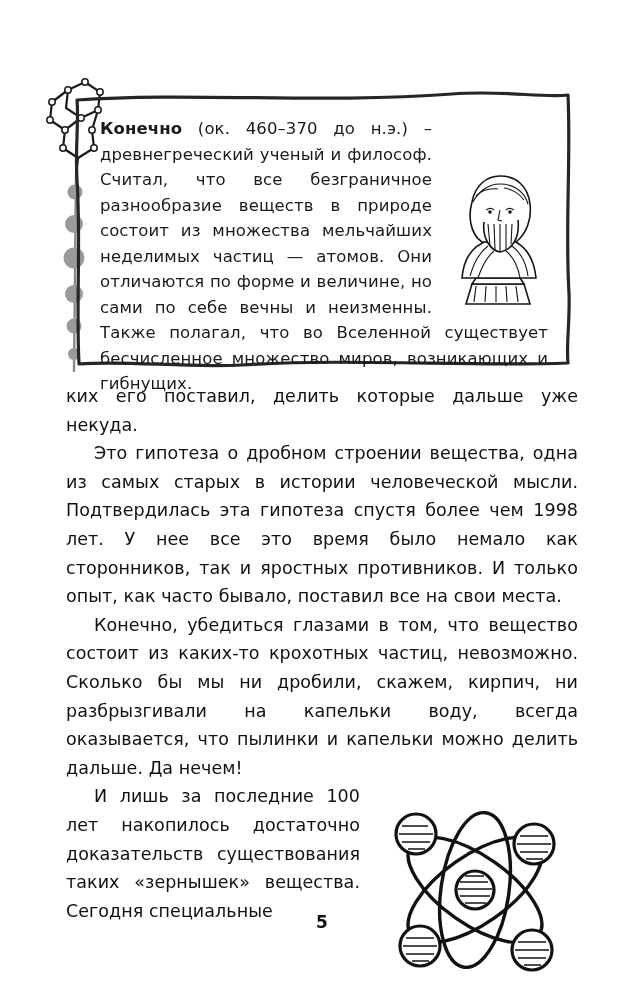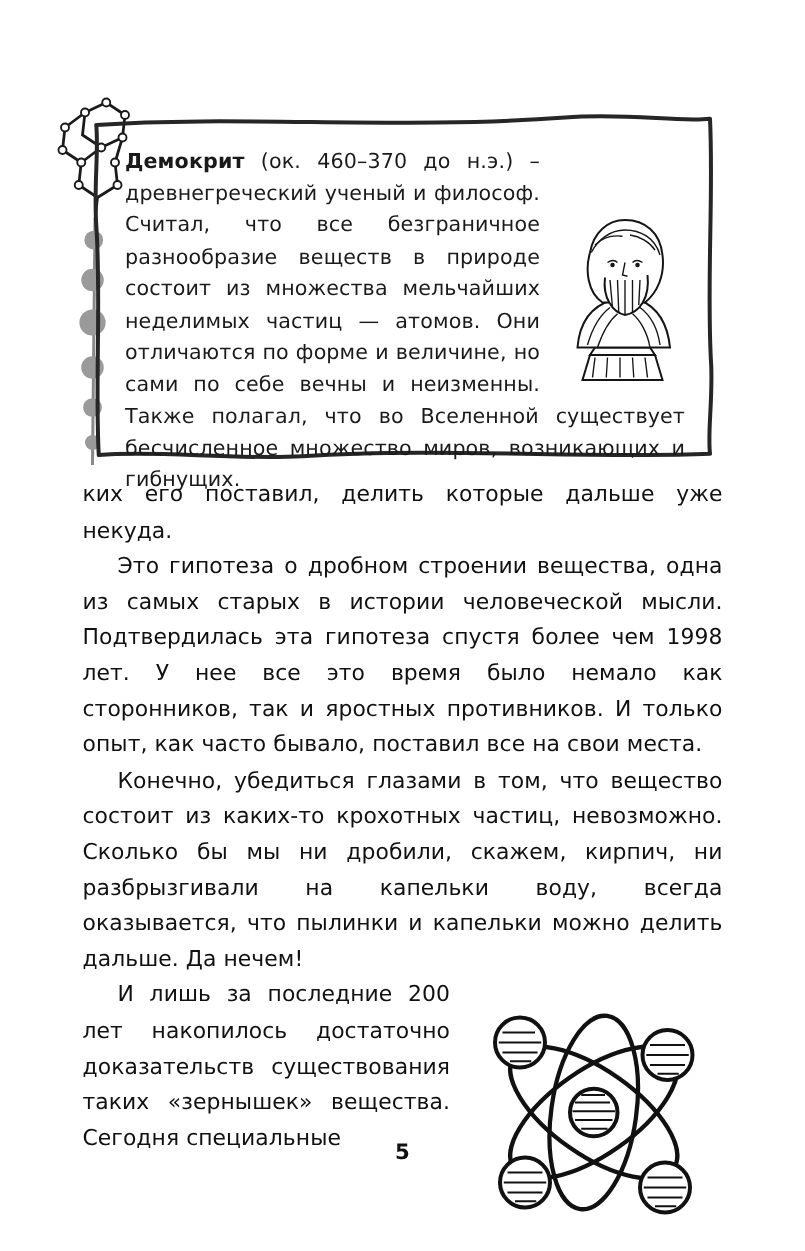--- a/index.html
+++ b/index.html
@@ -203,21 +203,21 @@
 
           <path d="M44 52 C 47 50, 50 50, 52 52"></path>
           <path d="M64 52 C 66 50, 69 50, 72 52"></path>
           <path d="M58 52 L56 62 L60 63"></path>
         </g>
         <g fill="#151515">
           <circle cx="48" cy="54" r="1.8"></circle>
           <circle cx="68" cy="54" r="1.8"></circle>
         </g>
       </svg>
-      <span class="lead">Демокрит</span><span> (ок. 460–370 до н.э.) – древнегреческий ученый и философ. Считал, что все безграничное разнообразие веществ в природе состоит из множества мельчайших неделимых частиц — атомов. Они отличаются по форме и величине, но сами по себе вечны и неизменны. Также полагал, что во Вселенной существует бесчисленное множество миров, возникающих и гибнущих.</span>
+      <span class="lead">Конечно</span><span> (ок. 460–370 до н.э.) – древнегреческий ученый и философ. Считал, что все безграничное разнообразие веществ в природе состоит из множества мельчайших неделимых частиц — атомов. Они отличаются по форме и величине, но сами по себе вечны и неизменны. Также полагал, что во Вселенной существует бесчисленное множество миров, возникающих и гибнущих.</span>
     </div>
   </div>
 
   <div class="body-text">
     <p>ких его поставил, делить которые дальше уже некуда.</p>
     <p class="indent">Это гипотеза о дробном строении вещества, одна из самых старых в истории человеческой мысли. Подтвердилась эта гипотеза спустя более чем 1998 лет. У нее все это время было немало как сторонников, так и яростных противников. И только опыт, как часто бывало, поставил все на свои места.</p>
     <p class="indent">
       <span>Конечно, убедиться глазами в том, что вещество состоит из каких-то крохотных частиц, невозможно. Сколько бы мы ни дробили, скажем, кирпич, ни разбрызгивали на капельки воду, всегда оказывается, что пылинки и капельки можно делить дальше. Да нечем!</span>
     </p>
     <p class="indent">
@@ -269,18 +269,18 @@
         <g>
           <circle cx="160" cy="158" r="20" fill="#ffffff" stroke="#111111" stroke-width="3.2"></circle>
           <g stroke="#111111" stroke-width="1.5">
             <path d="M146 150 L174 150"></path>
               <path d="M143 158 L177 158"></path>
             <path d="M146 166 L174 166"></path>
               <path d="M152 173 L169 173"></path>
           </g>
         </g>
       </svg>
-      <span>И лишь за последние 200 лет накопилось достаточно доказательств существования таких «зернышек» вещества. Сегодня специальные</span>
+      <span>И лишь за последние 100 лет накопилось достаточно доказательств существования таких «зернышек» вещества. Сегодня специальные</span>
     </p>
   </div>
 
   <div class="page-number">5</div>
 </div>
 
 </body></html>

